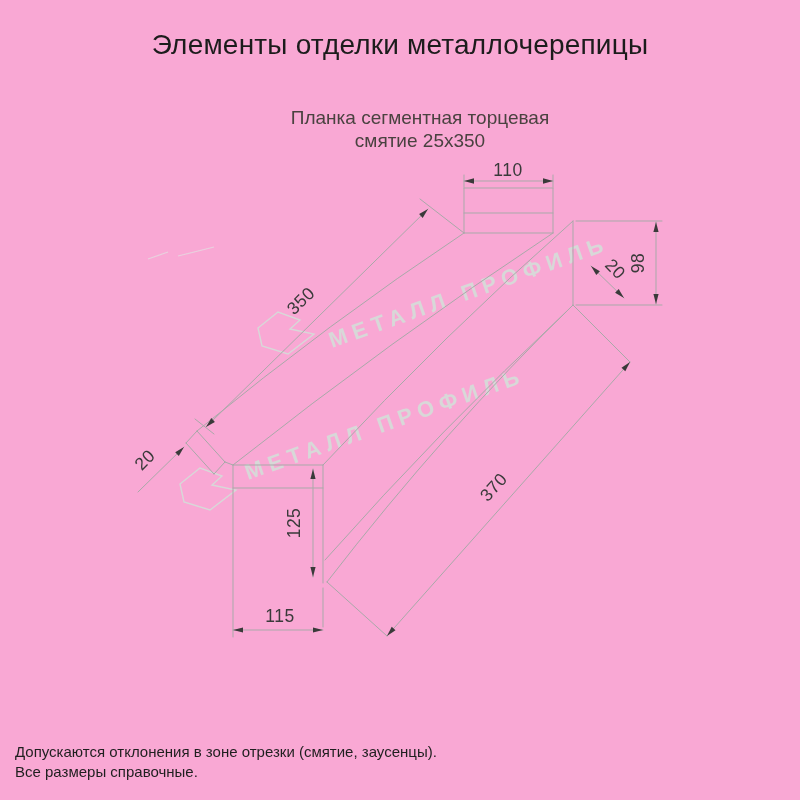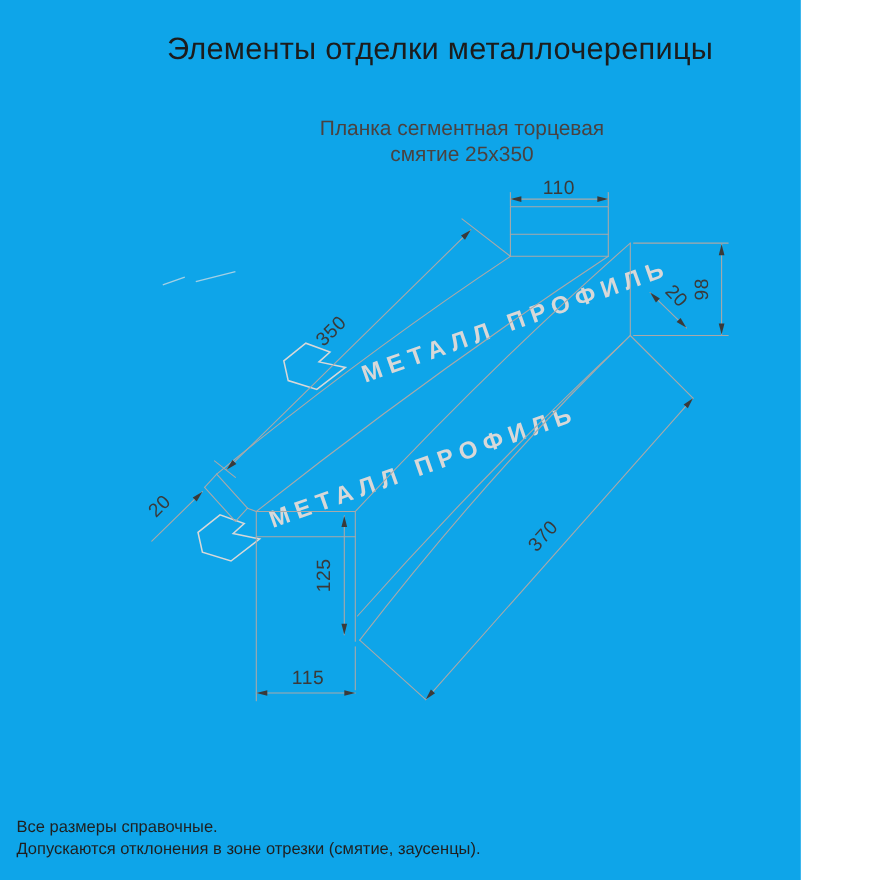--- a/index.html
+++ b/index.html
@@ -1,19 +1,19 @@
 <!DOCTYPE html>
 <html><head>
 <meta charset="utf-8">
 <style>
   html,body{margin:0;padding:0;background:#ffffff;}
   .canvas{
     position:relative;
-    width:728px;height:800px;
-    background:#0ea5e9;
+    width:800px;height:800px;
+    background:#f9a8d4;
     overflow:hidden;
     font-family:"Liberation Sans", sans-serif;
   }
   .page-title{
     position:absolute;top:30px;left:0;width:800px;
     text-align:center;
     font-size:28px;line-height:30px;font-weight:500;
     color:#1c1c1c;letter-spacing:0.2px;
   }
   .product-name{
@@ -157,17 +157,17 @@
     <g>
       <path class="ln" d="M323,588 L323,627"></path>
       <path class="ln" d="M233,630 L323,630"></path>
       <polygon class="arr" points="233,630 243,627.4 243,632.6"></polygon>
       <polygon class="arr" points="323,630 313,627.4 313,632.6"></polygon>
       <text class="dimtxt" x="280" y="622" text-anchor="middle">115</text>
     </g>
   </svg>
 
   <div class="footer-notes">
+    <div>Допускаются отклонения в зоне отрезки (смятие, заусенцы).</div>
     <div>Все размеры справочные.</div>
-    <div>Допускаются отклонения в зоне отрезки (смятие, заусенцы).</div>
   </div>
 
 </div>
 
 </body></html>

